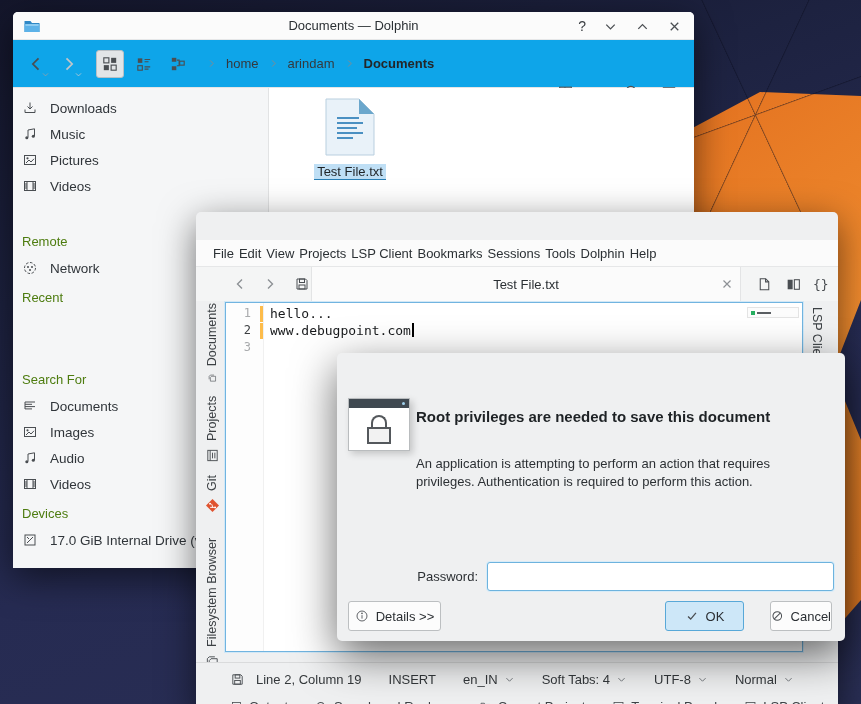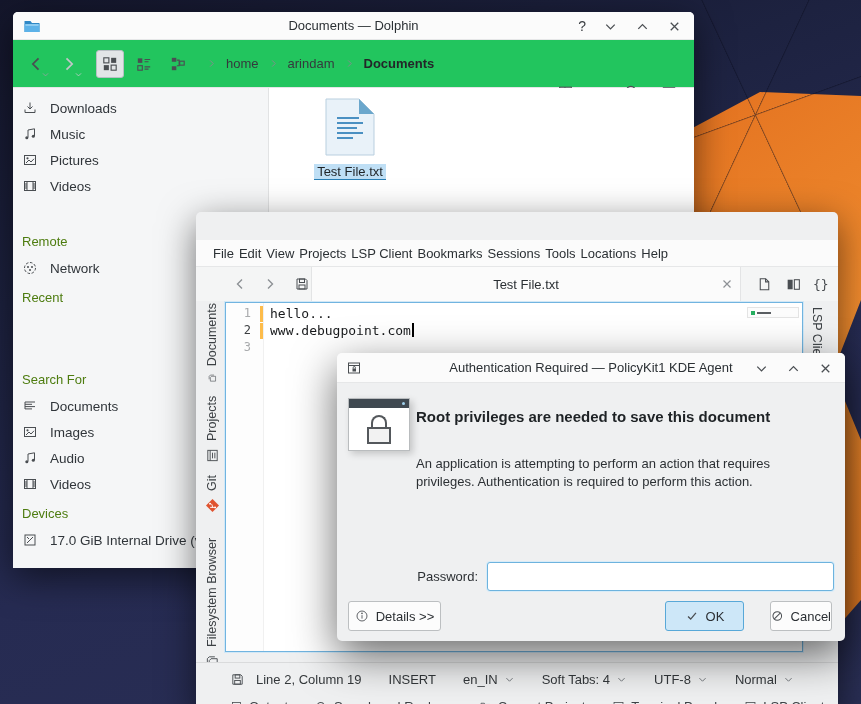--- a/index.html
+++ b/index.html
@@ -22,21 +22,21 @@
   .window { position:absolute; background:#eff0f1; box-shadow:0 10px 36px rgba(0,0,0,.55); }
   .titlebar { position:absolute; left:0; right:0; top:0; height:28px; background:#fbfbfb;
       border-bottom:1px solid #e6e7e8; display:flex; align-items:center; }
   .titlebar .title { position:absolute; left:0; right:0; text-align:center; font-size:13px; color:#2b3034; }
   .winbtns { position:absolute; right:12px; top:0; height:28px; display:flex; align-items:center; gap:17px; }
   .ic { display:inline-block; vertical-align:middle; color:#4a4e52; }
 
   
   #dolphin { left:13px; top:12px; width:681px; height:556px; border-radius:5px 5px 0 0; }
   #dolphin .titlebar { border-radius:5px 5px 0 0; }
-  .d-toolbar { position:absolute; left:0; right:0; top:28px; height:48px; background:#22c55e;
+  .d-toolbar { position:absolute; left:0; right:0; top:28px; height:48px; background:#0ea5e9;
       border-bottom:1px solid #e4e5e6; display:flex; align-items:center; }
   .navarrow { position:relative; width:26px; height:26px; display:flex; align-items:center; justify-content:center; }
   .navarrow .mini { position:absolute; right:-1px; bottom:-2px; }
   .viewbtn { width:28px; height:28px; display:flex; align-items:center; justify-content:center; border-radius:3px; }
   .viewbtn.active { background:#e2e5e7; border:1px solid #b9c0c5; }
   .crumb { font-size:13px; color:#35393d; }
   .crumb.bold { font-weight:bold; color:#232629; }
   .d-right { position:absolute; right:16px; top:28px; height:48px; display:flex; align-items:center; gap:19px; }
   .split-label { font-size:13px; color:#35393d; margin-left:5px; }
   .d-body { position:absolute; left:0; right:0; top:76px; bottom:0; background:#fff; }
@@ -447,21 +447,21 @@
 
   <div class="k-menubar">
     <span class="k-menu">File</span>
     <span class="k-menu">Edit</span>
     <span class="k-menu">View</span>
     <span class="k-menu">Projects</span>
     <span class="k-menu">LSP Client</span>
     <span class="k-menu">Bookmarks</span>
     <span class="k-menu">Sessions</span>
     <span class="k-menu">Tools</span>
-    <span class="k-menu">Locations</span>
+    <span class="k-menu">Dolphin</span>
     <span class="k-menu">Help</span>
   </div>
 
   <div class="k-tabbar">
     <svg class="ic" style="margin-left:36px;color:#8d9195" width="16" height="16">
         <use href="#s-chevL"></use>
       </svg>
     <svg class="ic" style="margin-left:14px;color:#8d9195" width="16" height="16">
         <use href="#s-chevR"></use>
       </svg>
@@ -591,37 +591,20 @@
     <span class="itm">
         <svg class="ic" width="13" height="13">
           <use href="#s-projtab"></use>
         </svg>
         <span>LSP Client</span>
       </span>
   </div>
 </div>
 
 <div class="window" id="dialog">
-  <div class="titlebar">
-    <svg class="ic" style="margin-left:9px" width="16" height="16">
-        <use href="#s-lockwin"></use>
-      </svg>
-    <div class="title">Authentication Required — PolicyKit1 KDE Agent</div>
-    <div class="winbtns" style="height:30px">
-      <svg class="ic" width="15" height="15">
-          <use href="#s-chevD"></use>
-        </svg>
-      <svg class="ic" width="15" height="15">
-          <use href="#s-chevU"></use>
-        </svg>
-      <svg class="ic" width="15" height="15">
-          <use href="#s-close"></use>
-        </svg>
-    </div>
-  </div>
 
   <div class="dlg-icon">
     <div class="bar">
         <span class="dot"></span>
       </div>
     <div class="shackle"></div>
     <div class="lockbody"></div>
   </div>
 
   <div class="dlg-heading">Root privileges are needed to save this document</div>

